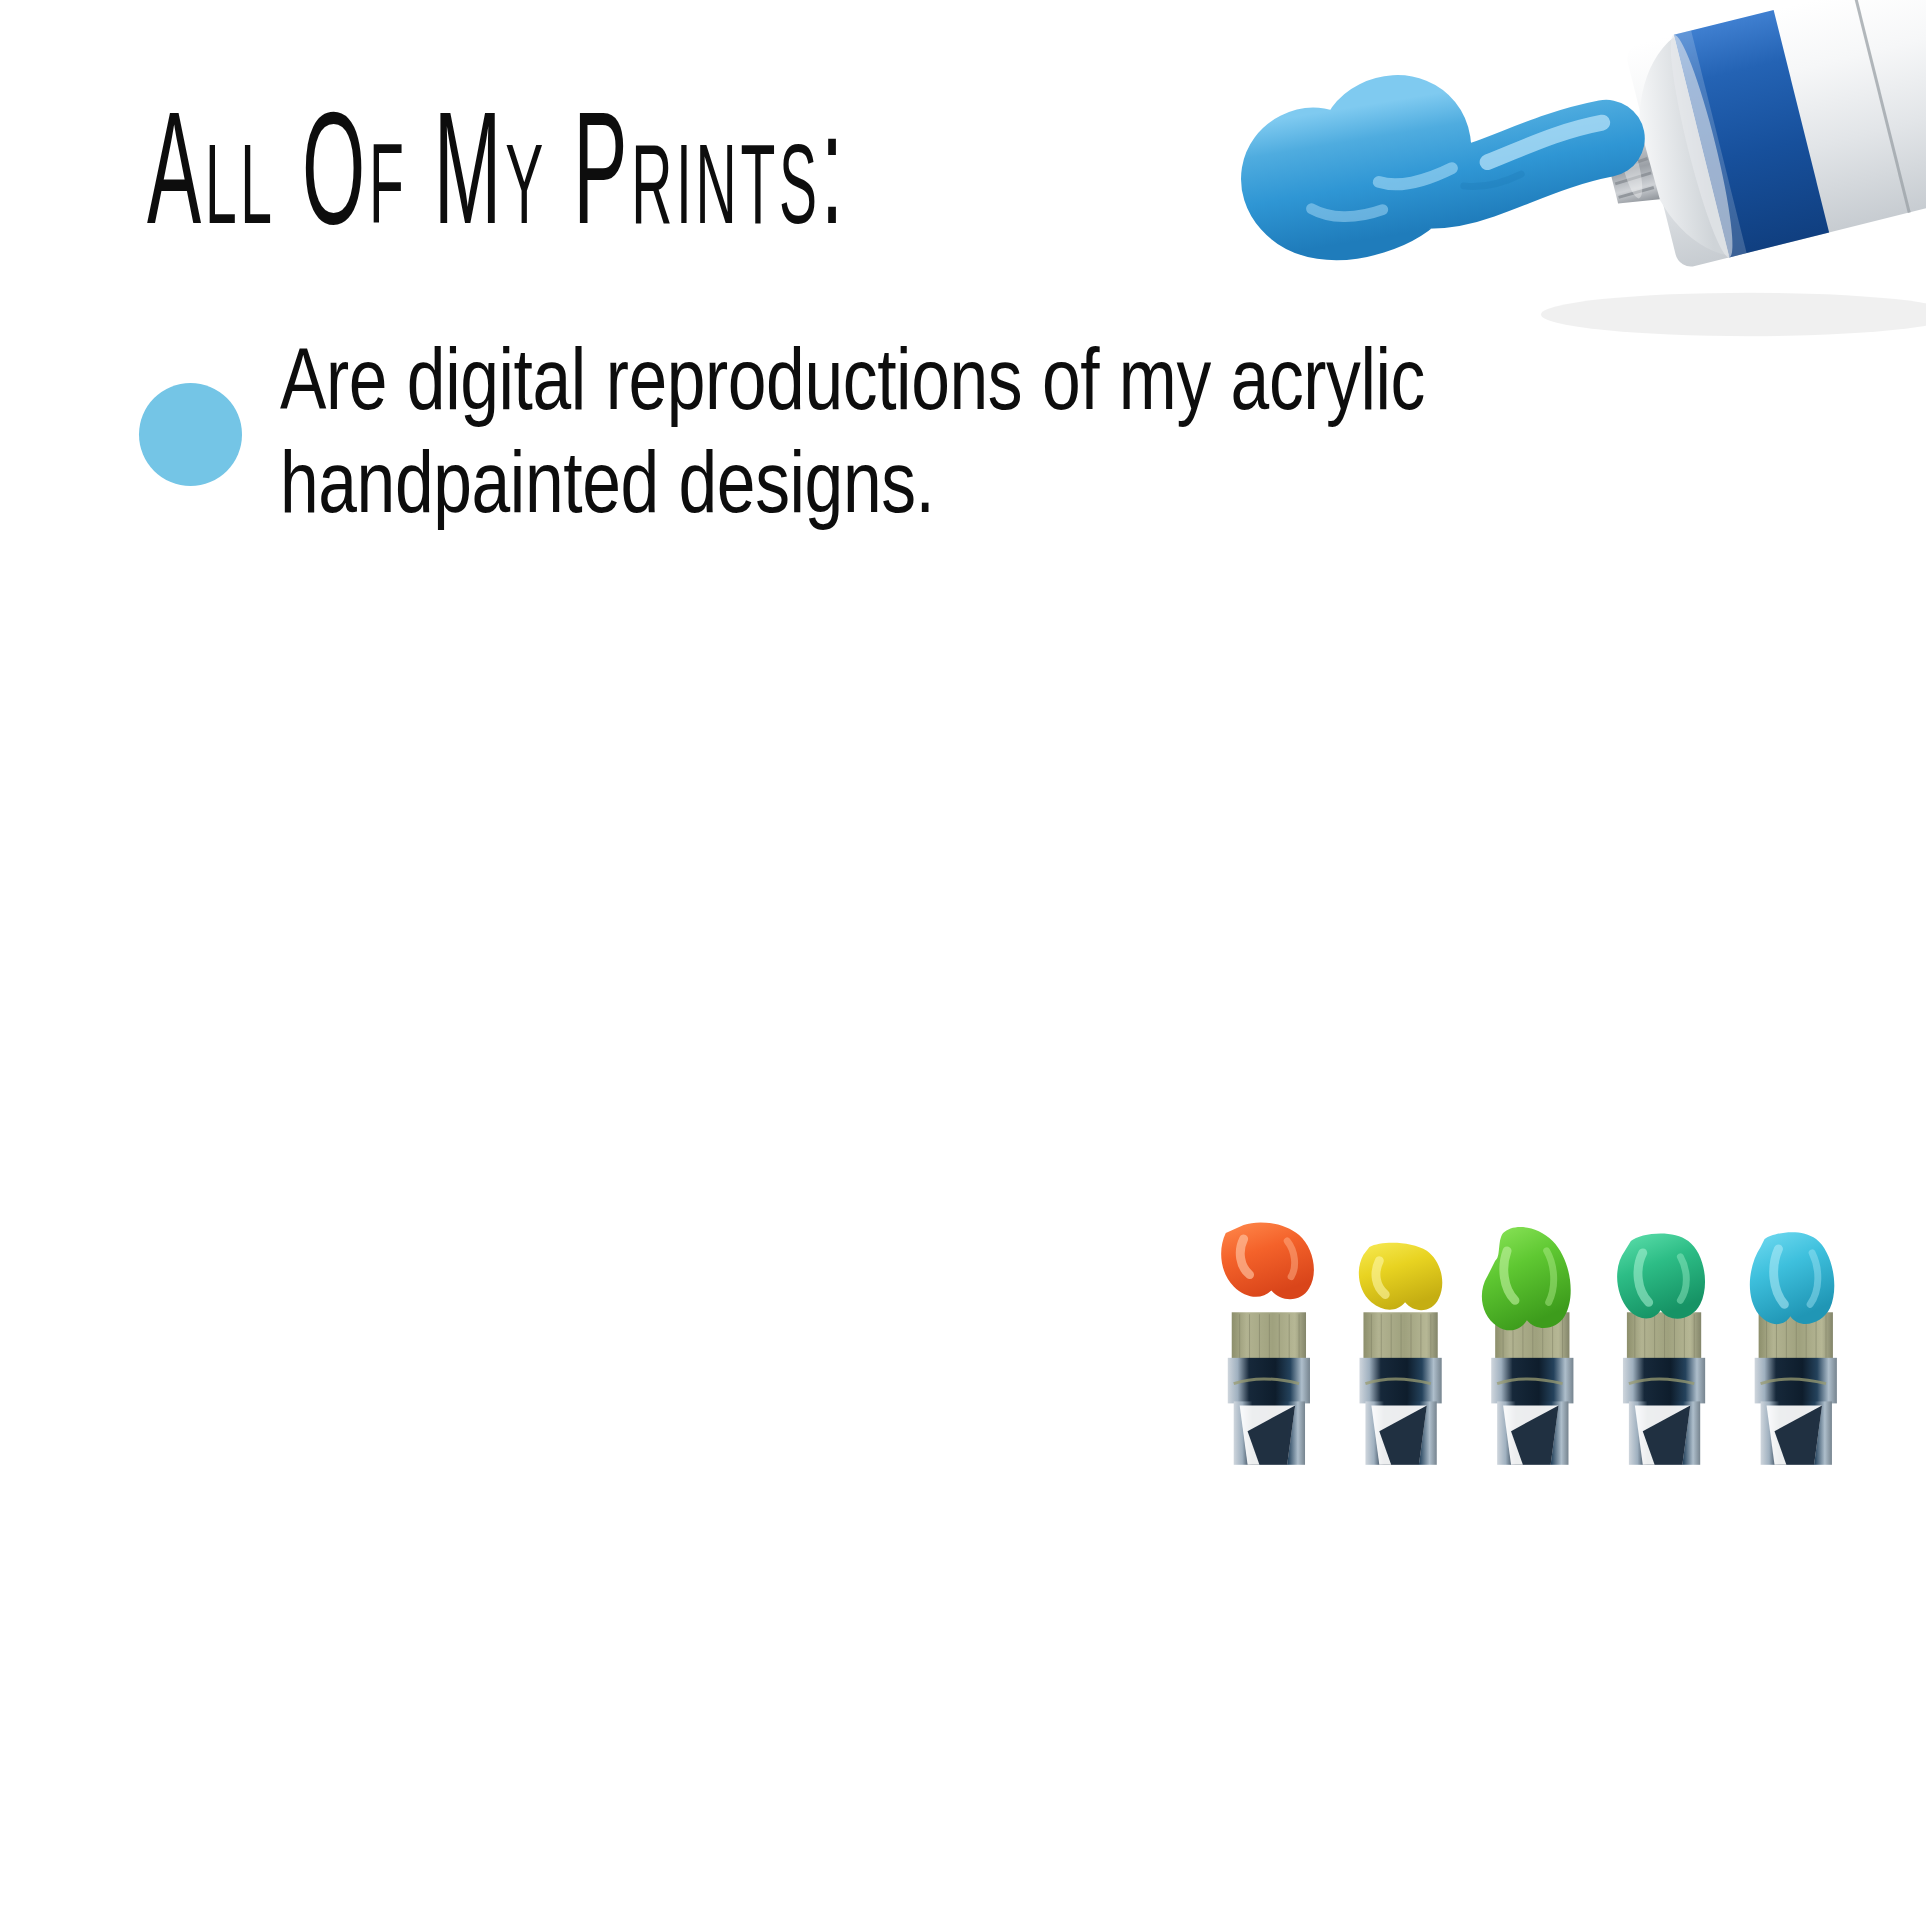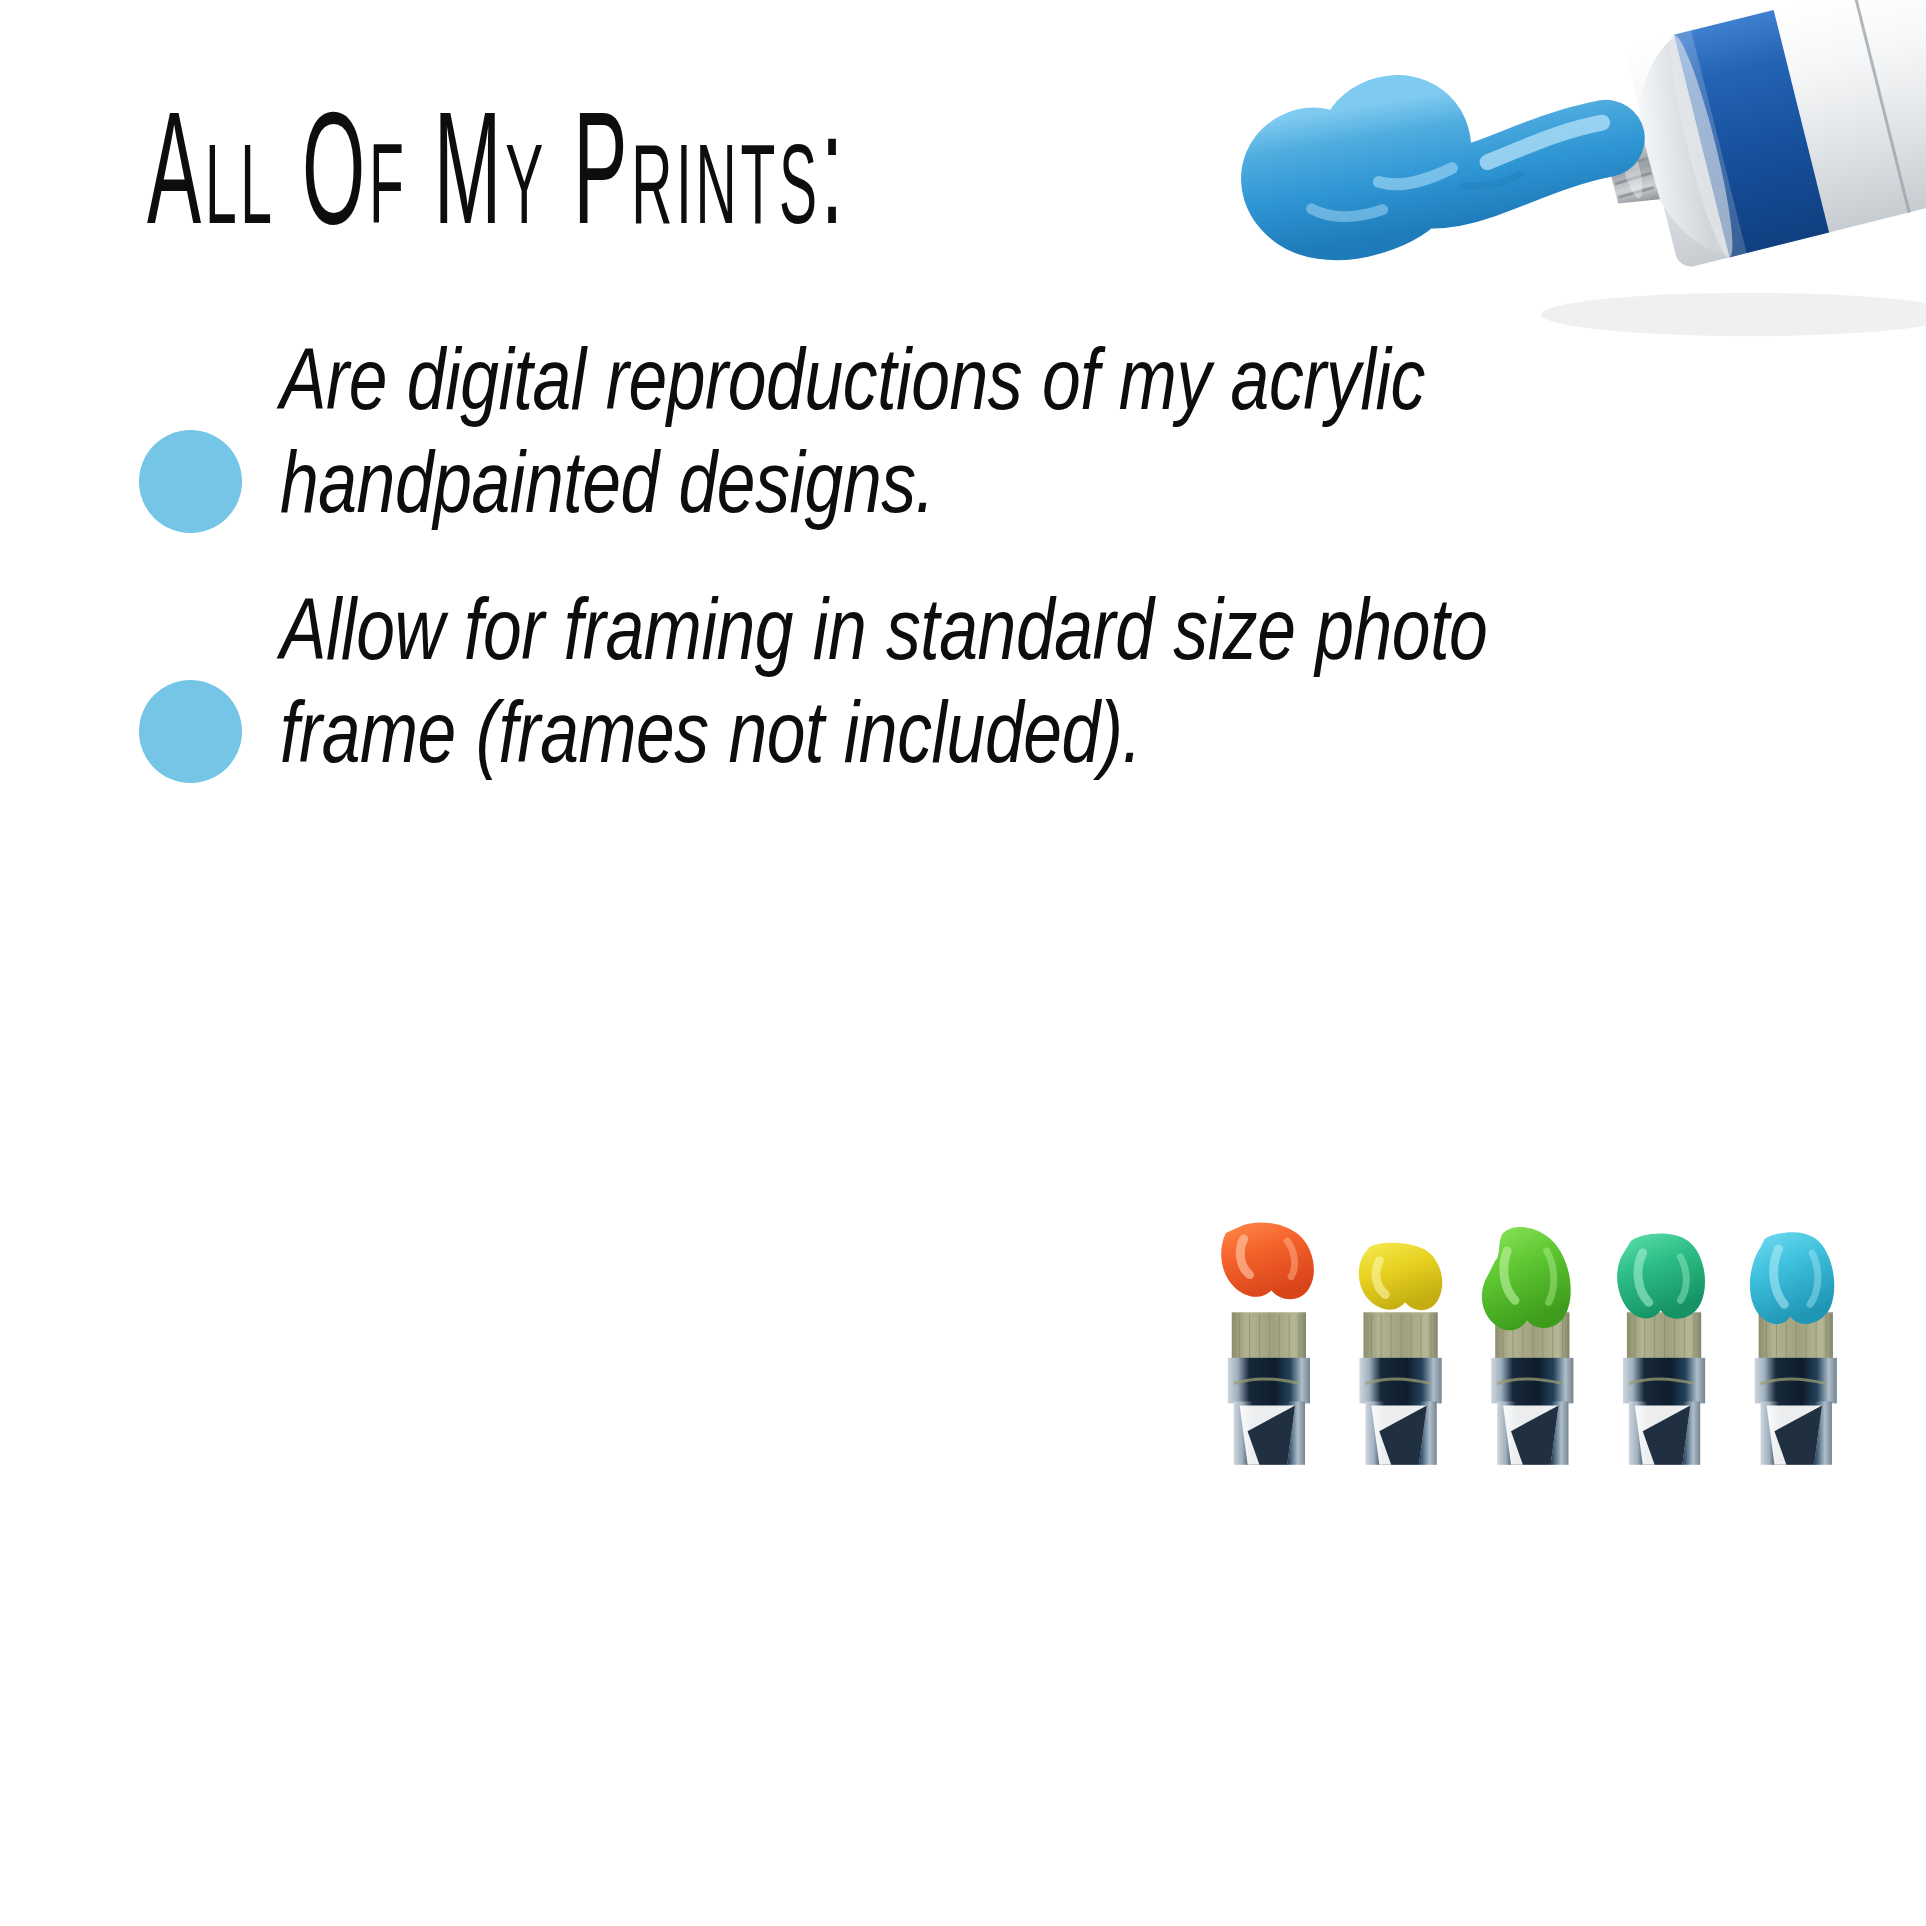--- a/index.html
+++ b/index.html
@@ -38,23 +38,22 @@
   
   #list {
     position: absolute;
     left: 139px;
     top: 327px;
     width: 1683px;
   }
   .bullet-row {
     position: relative;
     display: flex;
-    align-items: flex-end;
+    align-items: center;
     margin-bottom: 44px;
-    font-style: italic;
   }
   .bullet-dot {
     flex: 0 0 auto;
     width: 103px;
     height: 103px;
     border-radius: 50%;
     margin-top: 8px;
     margin-right: 38px;
   }
   .bullet-text {
@@ -183,24 +182,20 @@
     </svg>
   </div>
 
   <div id="list">
 
     <div class="bullet-row">
       <span class="bullet-dot" style="background: rgb(116, 197, 230);"></span>
       <span class="bullet-text" style="color: rgb(13, 13, 13);">Are digital reproductions of my acrylic handpainted designs.</span>
     </div>
 
-    <div class="bullet-row">
-      <span class="bullet-dot" style="background: rgb(116, 197, 230);"></span>
-      <span class="bullet-text" style="color: rgb(13, 13, 13);">Allow for framing in standard size photo frame (frames not included).</span>
-    </div>
 
 
 
   </div>
 
   <div id="brush-art">
     <svg width="723" height="248" viewBox="0 0 730 250">
       <defs>
         <linearGradient id="gFerrule" x1="0" y1="0" x2="1" y2="0">
           <stop offset="0%" stop-color="#cfd6dd"></stop>

